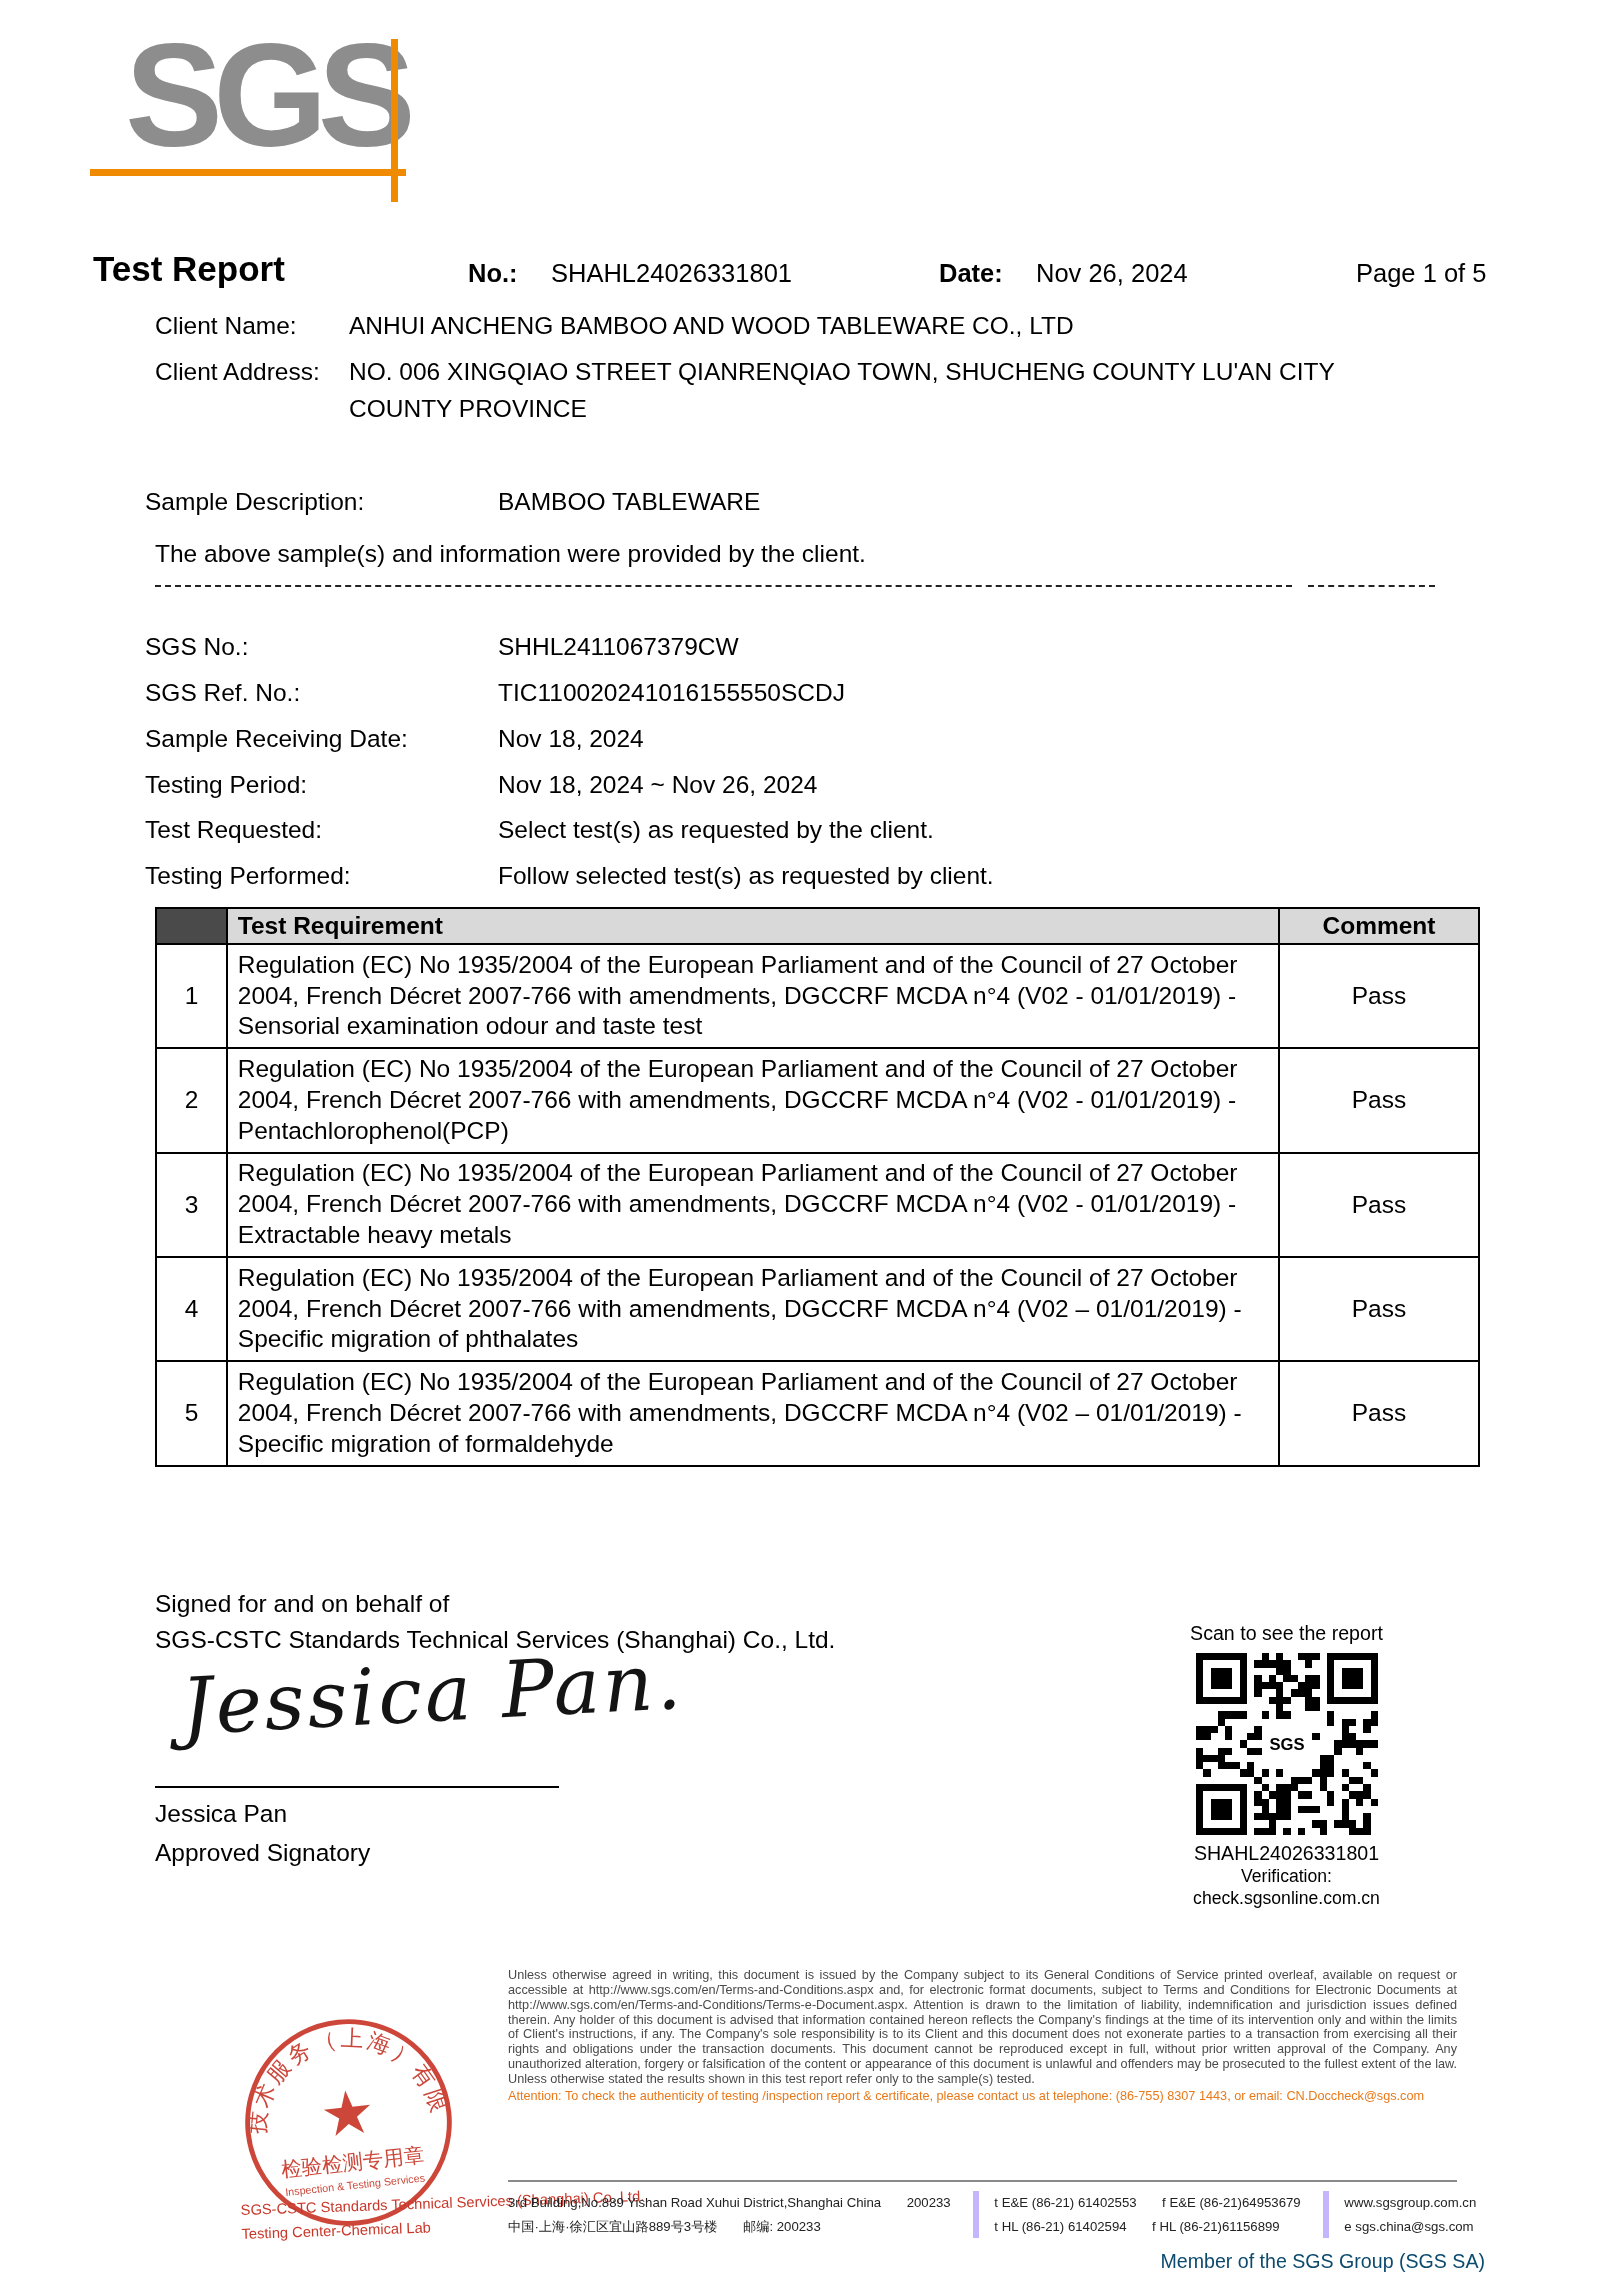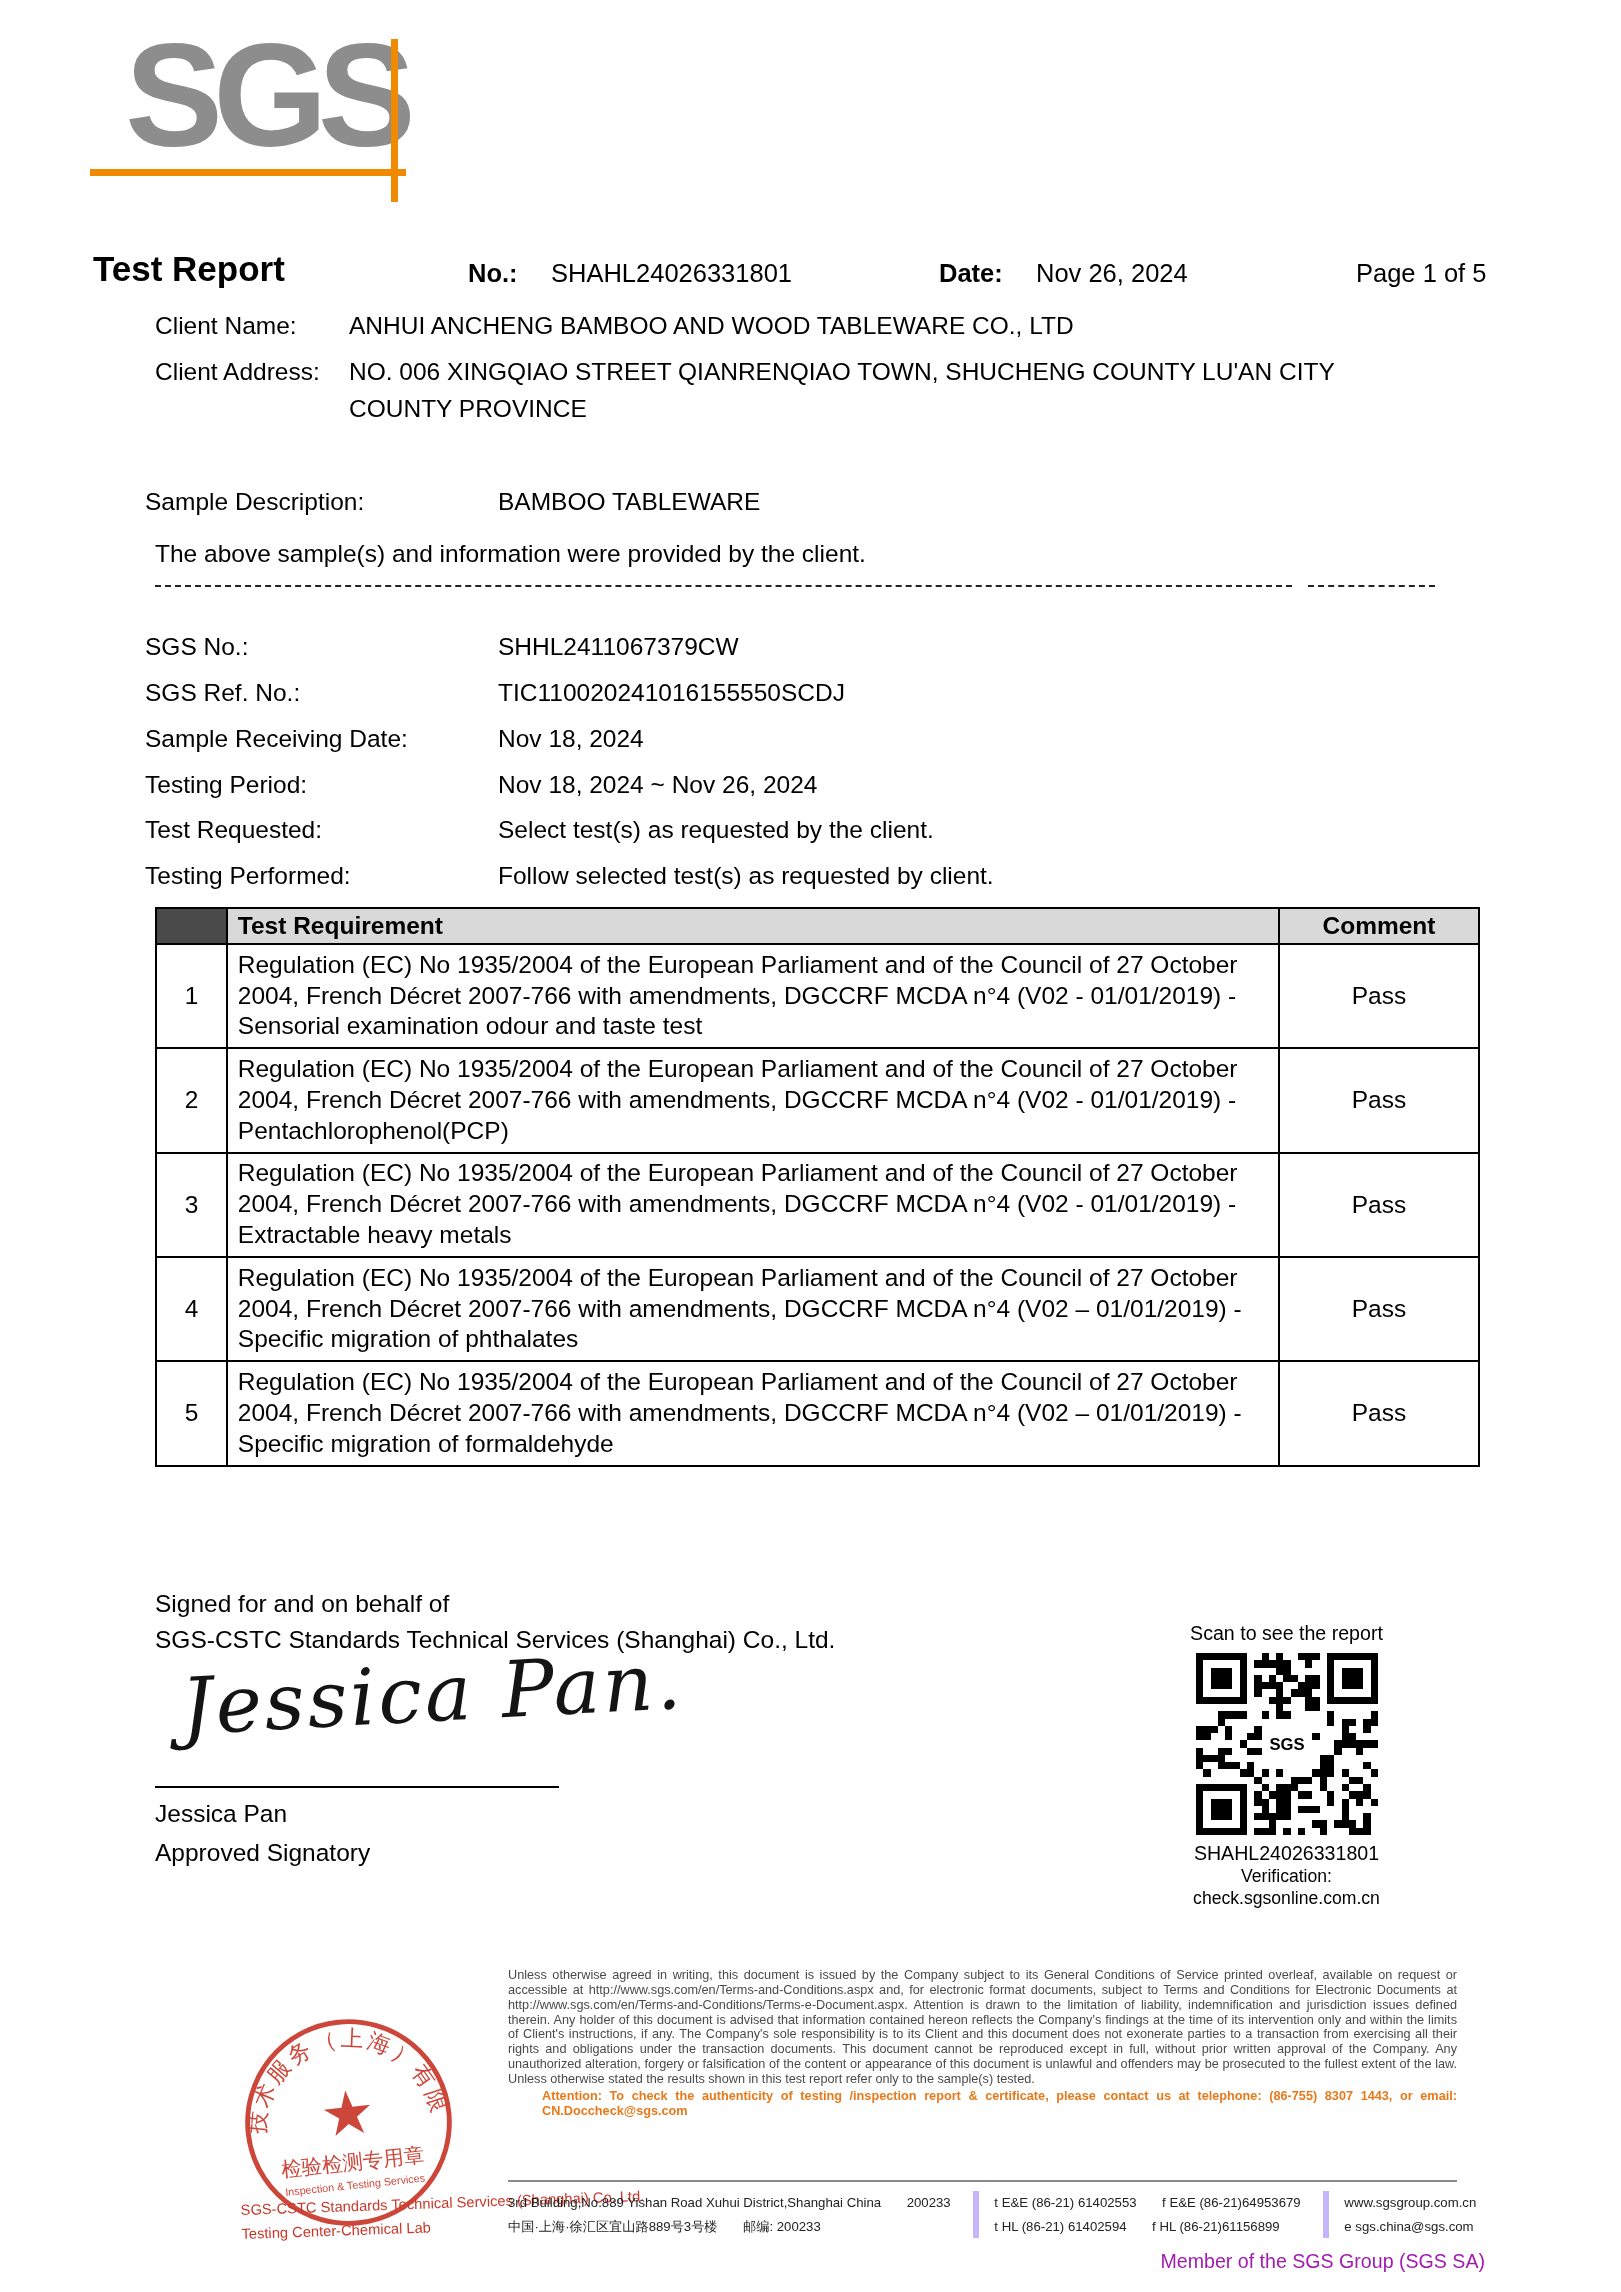--- a/index.html
+++ b/index.html
@@ -55,29 +55,29 @@
 
   
   .stamp { position:absolute; left:231px; top:2005px; width:235px; height:235px;
            transform:rotate(-6deg); opacity:0.92; }
   .red-co { position:absolute; left:241px; top:2192px; color:#c8382a; font-size:14.7px;
             line-height:1.6; transform:rotate(-2deg); white-space:nowrap; }
 
   
   .legal { position:absolute; left:508px; top:1968px; width:949px; font-size:12.7px;
            line-height:1.17; text-align:justify; color:#4a4a4a; }
-  .legal .attn { color:#e8791a; font-weight:bold; margin-top:2px;margin-left:34px; }
+  .legal .attn { color:#e8791a; font-weight:normal; margin-top:2px; }
 
   
   .footer { position:absolute; left:508px; top:2180px; width:949px; border-top:2px solid #8a8a8a;
             padding-top:8.8px; font-size:13.2px; color:#222; display:flex; }
   .f-col { line-height:1.8; white-space:nowrap; }
   .f-col + .f-col { border-left:6px solid #c4b5fd; margin-left:22px; padding-left:15.7px; }
   .f-gap { display:inline-block; width:25.5px; }
-  .member { position:absolute; right:136px; top:2250px; font-size:19.6px; color:#a21caf; }
+  .member { position:absolute; right:136px; top:2250px; font-size:19.6px; color:#0c4a6e; }
 </style>
 </head>
 <body>
 
 <div class="page">
 
   <div>
     <span class="logo-text">SGS</span>
     <div class="logo-hline"></div>
     <div class="logo-vline"></div>

